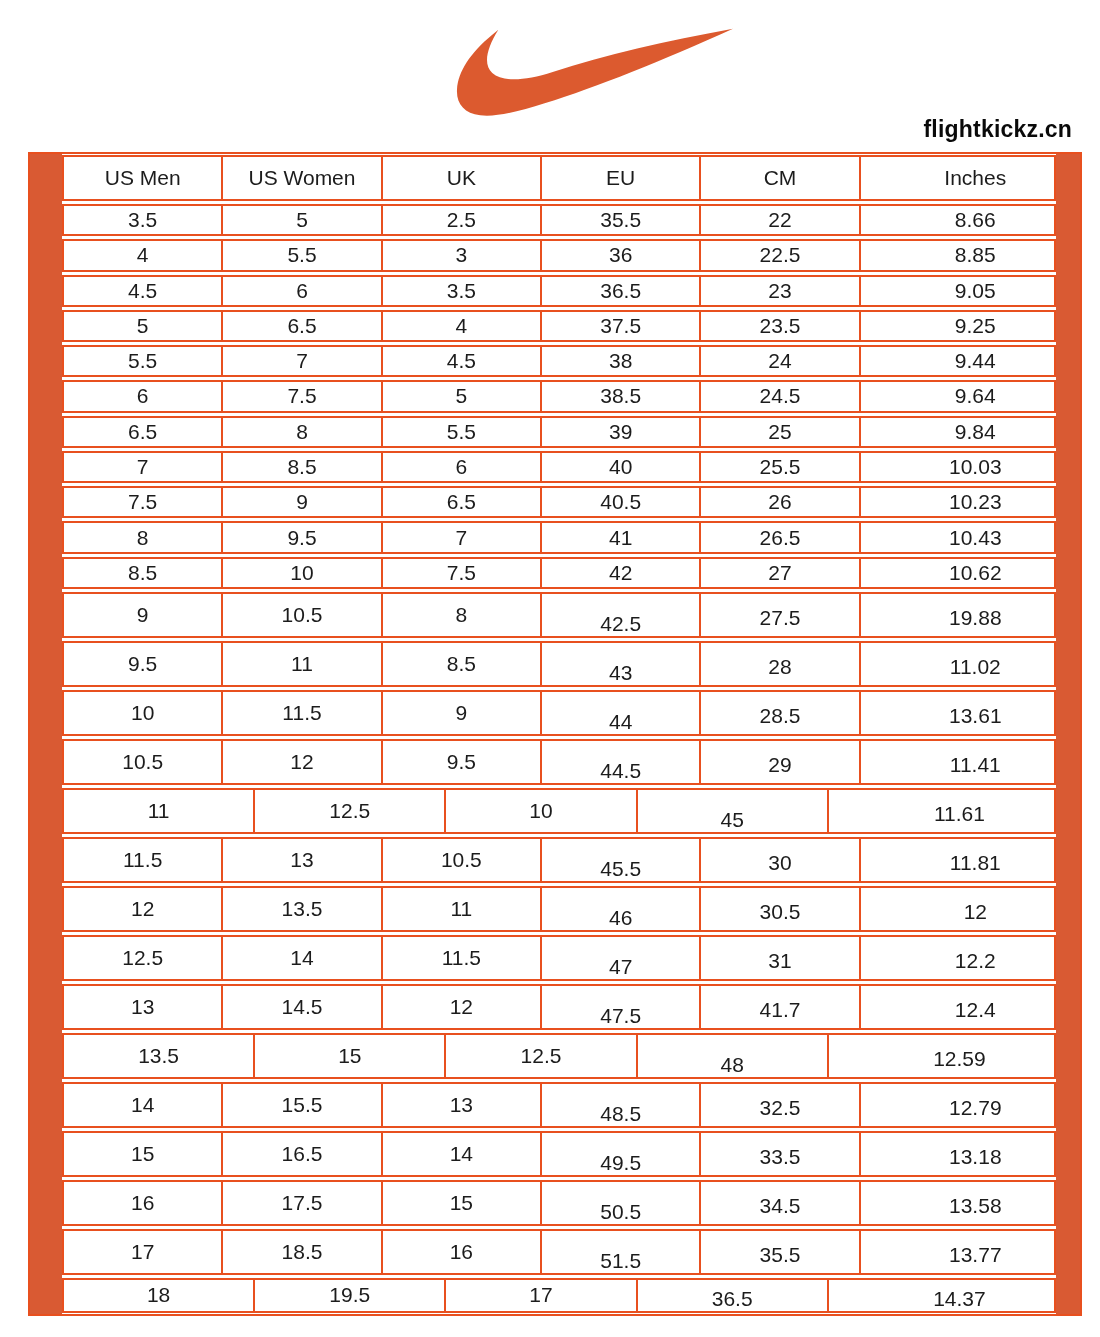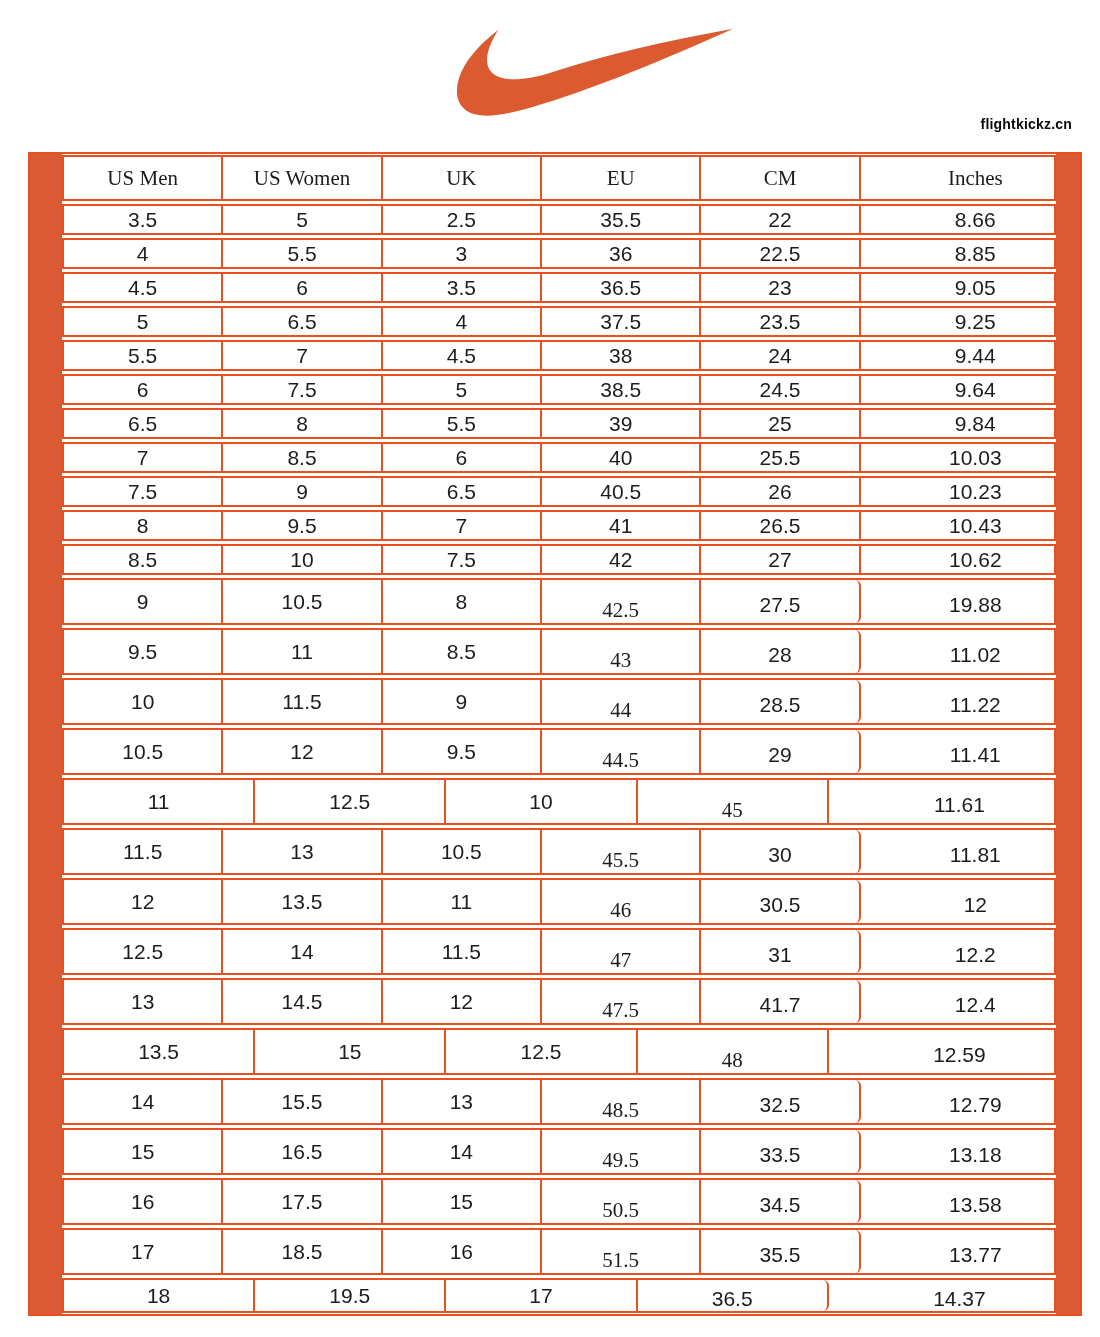--- a/index.html
+++ b/index.html
@@ -23,21 +23,21 @@
     top: 26px;
     width: 282px;
     height: 94px;
   }
   .swoosh-wrap svg { width: 100%; height: 100%; display: block; }
 
   .site-name {
     position: absolute;
     top: 116px;
     right: 28px;
-    font-size: 14px;
+    font-size: 23px;
     font-weight: 600;
     color: #0a0a0a;
     letter-spacing: 0.2px;
   }
 
   
   .size-table {
     position: absolute;
     left: 28px;
     top: 152px;
@@ -72,38 +72,37 @@
   .row {
     display: flex;
     flex: 1 1 0;
     border: 2px solid #e8501f;
     box-sizing: border-box;
     background: #ffffff;
   }
   .row.header-row {
     flex: 0 0 46px;
     font-size: 22px;
-    font-family: Liberation Serif, serif;
   }
   .cell {
     flex: 1 1 0;
     display: flex;
     align-items: center;
     justify-content: center;
     border-right: 2px solid #e8501f;
     box-sizing: border-box;
     font-size: 21px;
     color: #1c1c1c;
     overflow: hidden;
   }
   .cell:last-child { border-right: none; padding-left: 36px; }
 
   
-  .cell.raised  { align-items: flex-start; padding-top: 18px; font-family: Liberation Serif, serif; }
-  .cell.lowered { padding-top: 7px; border-radius: 6px; }
+  .cell.raised  { align-items: flex-start; padding-top: 18px; }
+  .cell.lowered { padding-top: 7px; }
 </style>
 </head>
 <body>
 
 <div class="page">
 
   <div class="swoosh-wrap">
     <svg viewBox="0 0 280 92" xmlns="http://www.w3.org/2000/svg">
       <path fill="#dc5a2f" d="M279 2
         C 208 34, 144 60, 92 76
@@ -234,21 +233,21 @@
           <div class="cell raised">43</div>
           <div class="cell lowered">28</div>
           <div class="cell lowered">11.02</div>
         </div>
         <div class="row">
           <div class="cell">10</div>
           <div class="cell">11.5</div>
           <div class="cell">9</div>
           <div class="cell raised">44</div>
           <div class="cell lowered">28.5</div>
-          <div class="cell lowered">11.22</div>
+          <div class="cell lowered">13.61</div>
         </div>
         <div class="row">
           <div class="cell">10.5</div>
           <div class="cell">12</div>
           <div class="cell">9.5</div>
           <div class="cell raised">44.5</div>
           <div class="cell lowered">29</div>
           <div class="cell lowered">11.41</div>
         </div>
         <div class="row">

